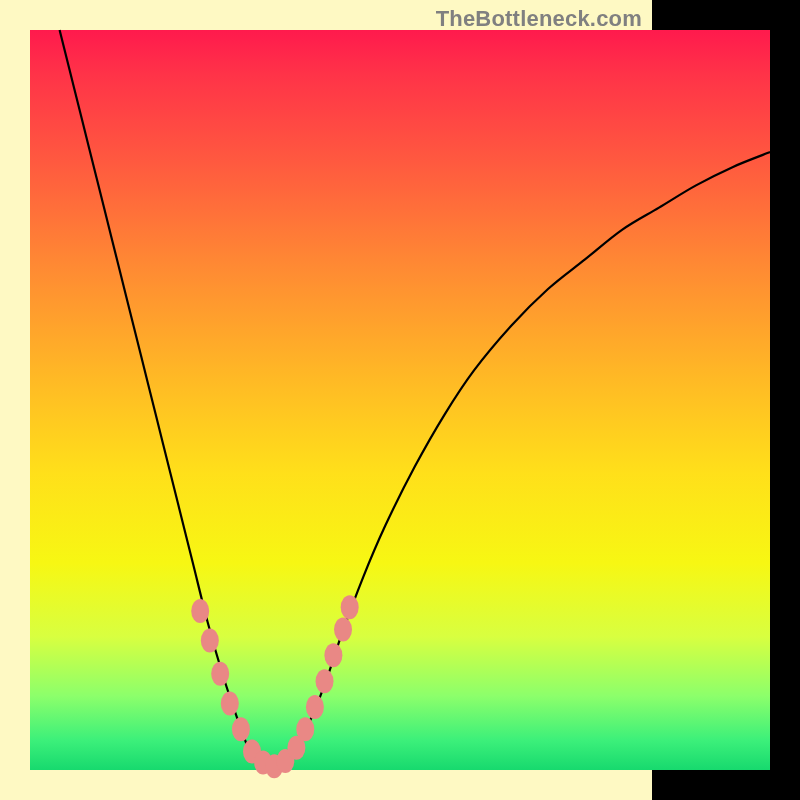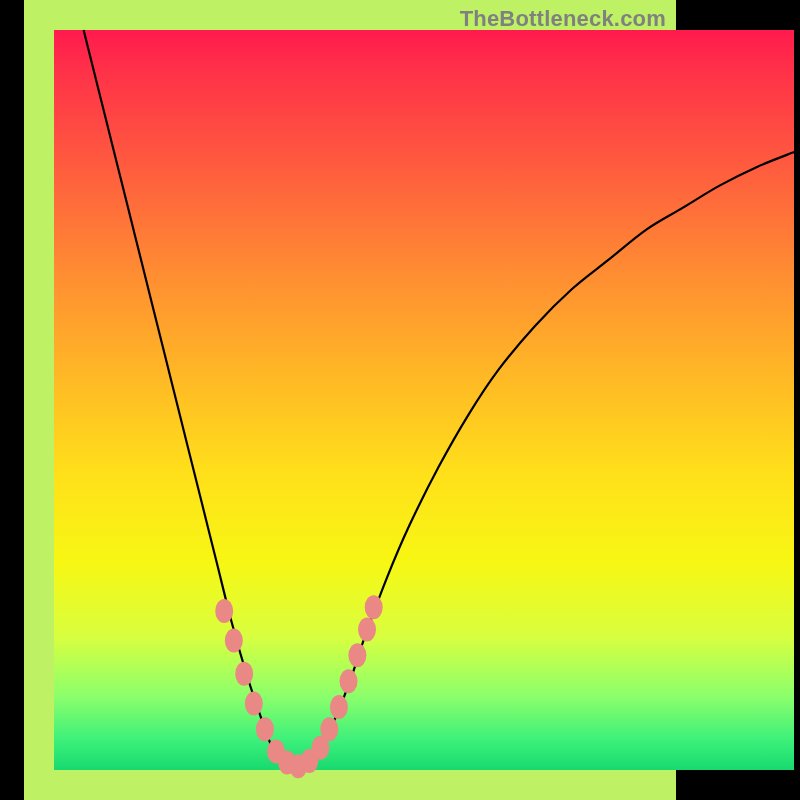--- a/index.html
+++ b/index.html
@@ -1,22 +1,21 @@
 <!DOCTYPE html>
 <html><head>
 <meta charset="utf-8">
 <style>
   * { margin: 0; padding: 0; box-sizing: border-box; }
   html, body { width: 800px; height: 800px; overflow: hidden; background: #000; }
   .stage {
     position: relative;
     width: 652px;
     height: 800px;
-    background: #bef264;
-    margin-left: 24px;
+    background: #fef9c3;
   }
   .plot-area {
     position: absolute;
     left: 30px;
     top: 30px;
     width: 740px;
     height: 740px;
     background: linear-gradient(to bottom,
       #ff1a4d 0%,
       #ff3348 6%,

